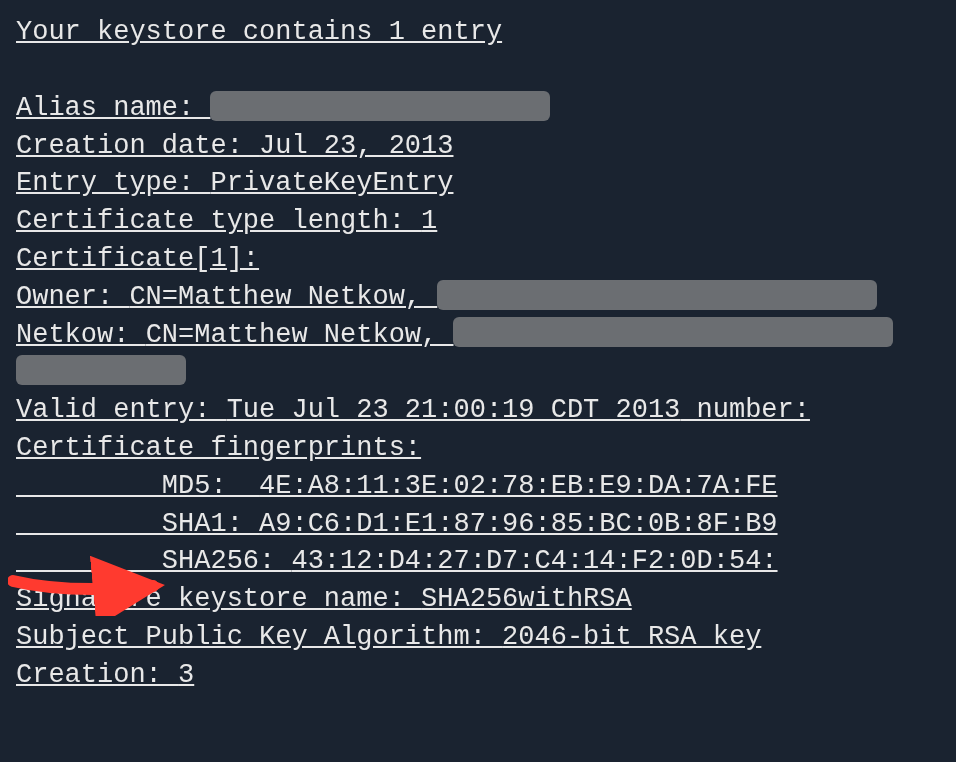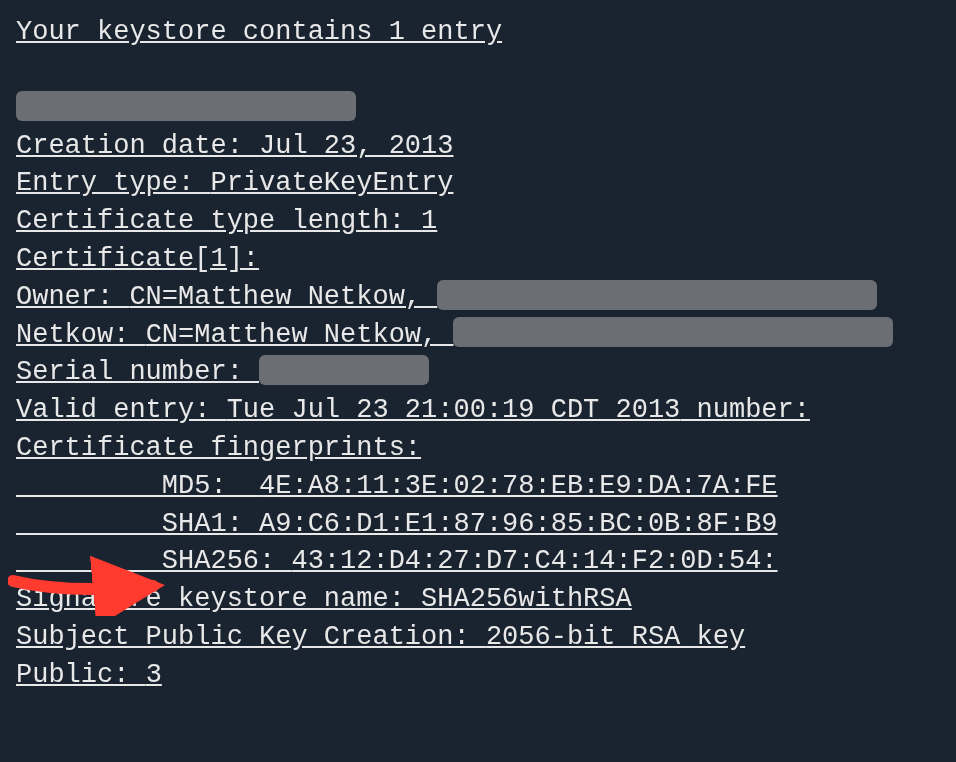--- a/index.html
+++ b/index.html
@@ -44,51 +44,51 @@
       top: 536px;
       pointer-events: none;
     }
   </style>
 </head>
 <body>
 
 <div class="line">Your keystore contains 1 entry</div>
 <div class="blank-line"></div>
 
-<div class="line"><span class="redacted red-sm"></span></div>
+<div class="line"><span>Alias name: </span><span class="redacted red-sm"></span></div>
 
 <div class="line"><span>Creation date: </span><span>Jul 23, 2013</span></div>
 
 <div class="line"><span>Entry type: </span><span>PrivateKeyEntry</span></div>
 
 <div class="line"><span>Certificate type length: </span><span>1</span></div>
 
 <div class="line">Certificate[1]:</div>
 
 <div class="line"><span>Owner: </span><span>CN=Matthew Netkow, </span><span class="redacted red-md"></span></div>
 
 <div class="line"><span>Netkow: </span><span>CN=Matthew Netkow, </span><span class="redacted red-md"></span></div>
 
-<div class="line"><span>Serial number: </span><span class="redacted red-ser"></span></div>
+<div class="line"><span class="redacted red-ser"></span></div>
 
 <div class="line"><span>Valid entry: </span><span>Tue Jul 23 21:00:19 CDT 2013</span><span> number:</span></div>
 
 <div class="line">Certificate fingerprints:</div>
 
 <div class="line"><span>         MD5:  </span><span>4E:A8:11:3E:02:78:EB:E9:DA:7A:FE</span></div>
 
 <div class="line"><span>         SHA1: </span><span>A9:C6:D1:E1:87:96:85:BC:0B:8F:B9</span></div>
 
 <div class="line"><span>         SHA256: </span><span>43:12:D4:27:D7:C4:14:F2:0D:54:</span></div>
 
 <div class="line"><span>Signature keystore name: </span><span>SHA256withRSA</span></div>
 
-<div class="line"><span>Subject Public Key Creation: </span><span>2056-bit RSA key</span></div>
+<div class="line"><span>Subject Public Key Algorithm: </span><span>2046-bit RSA key</span></div>
 
-<div class="line"><span>Public: </span><span>3</span></div>
+<div class="line"><span>Creation: </span><span>3</span></div>
 
 <svg class="arrow" width="170" height="80" viewBox="0 0 170 80">
   <defs>
     <marker id="arrowhead" markerWidth="6" markerHeight="6" refX="5" refY="3" orient="auto">
       <polygon points="0 0, 6 3, 0 6" fill="#ff3a2f"></polygon>
     </marker>
   </defs>
   <path d="M 5 45 Q 60 58 145 50" stroke="#ff3a2f" stroke-width="12" fill="none" marker-end="url(#arrowhead)" stroke-linecap="round"></path>
 </svg>
 

